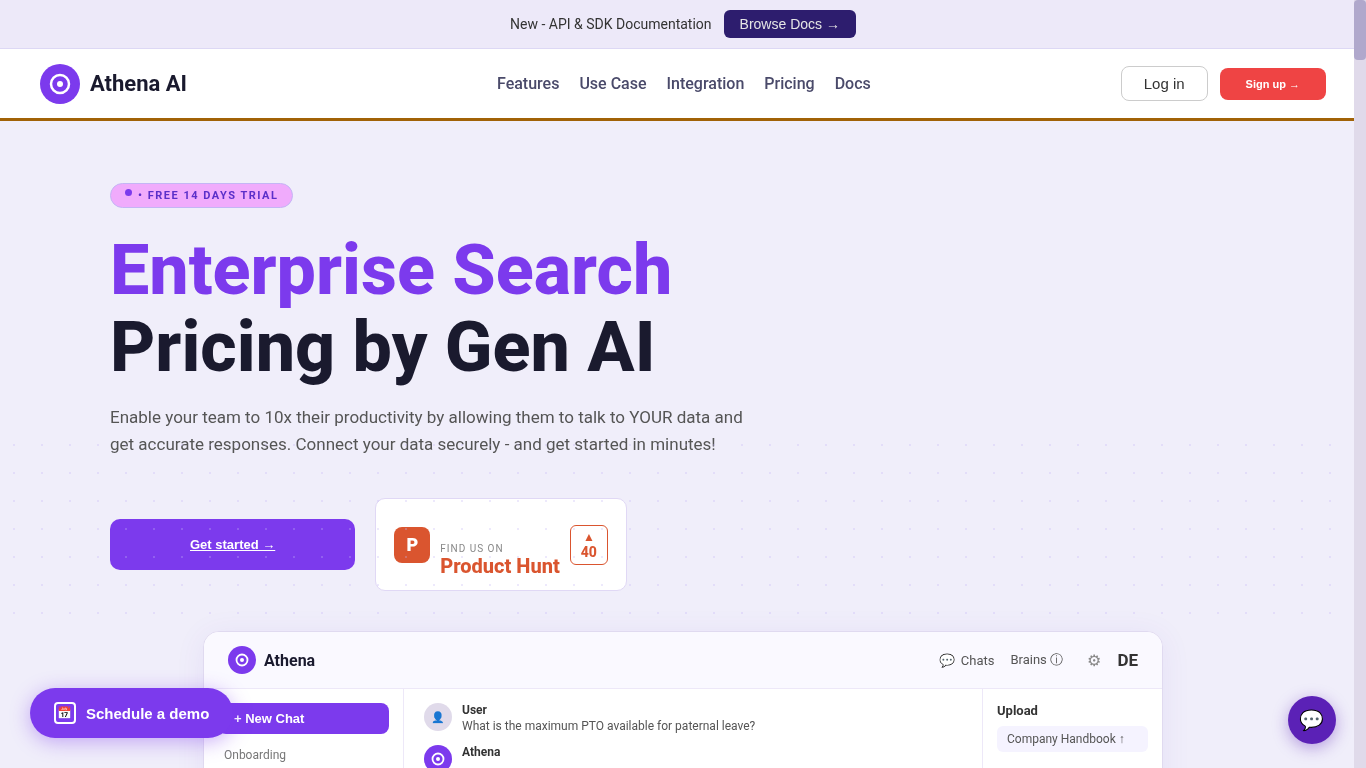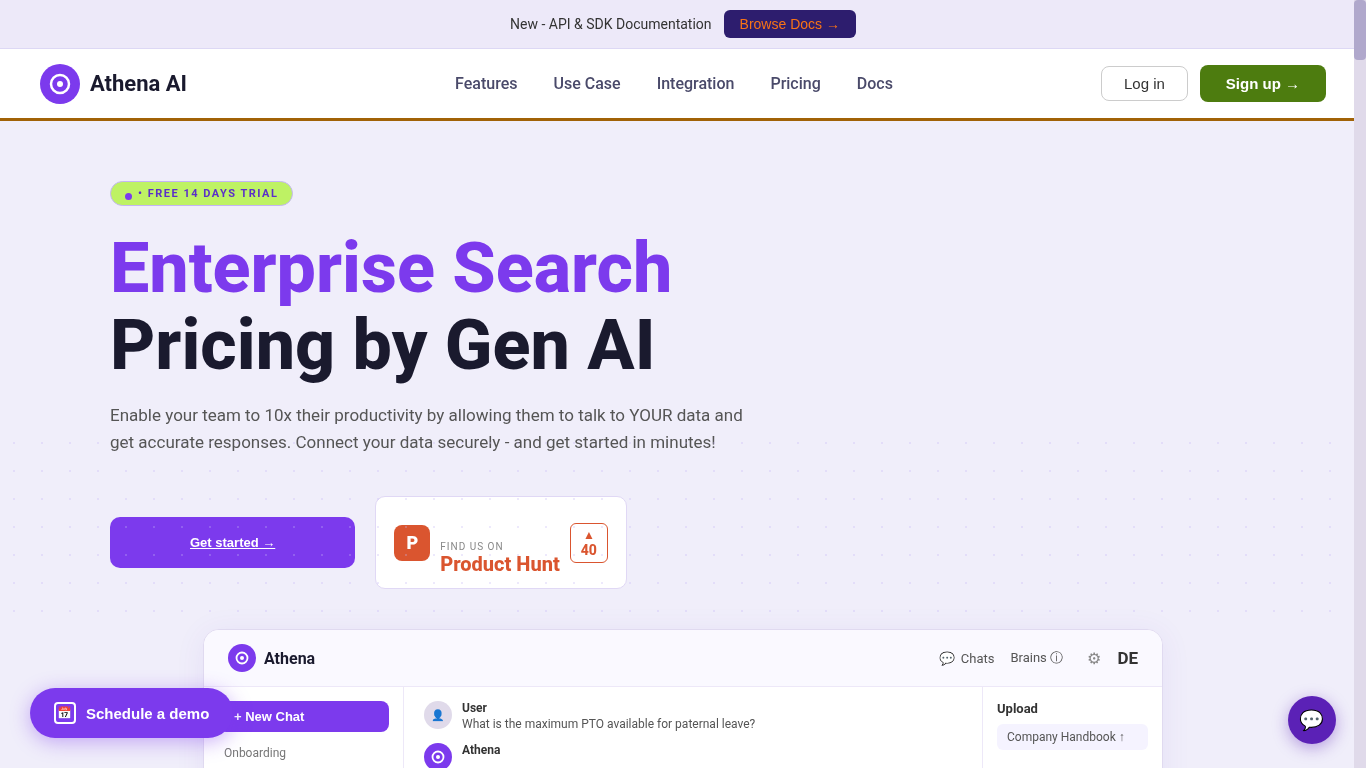--- a/index.html
+++ b/index.html
@@ -13,21 +13,21 @@
       font-size: 14px;
       color: #333;
       display: flex;
       align-items: center;
       justify-content: center;
       gap: 12px;
       border-bottom: 1px solid #ddd8f5;
     }
     .top-banner .browse-btn {
       background: #2d1d6e;
-      color: #f97316;
+      color: #e5e5e5;
       border: none;
       border-radius: 6px;
       padding: 6px 16px;
       font-size: 14px;
       cursor: pointer;
       display: flex;
       align-items: center;
       gap: 6px;
       text-align: center;
     }
@@ -75,21 +75,21 @@
       border-radius: 50%;
       background: #7c3aed;
       display: flex;
       align-items: center;
       justify-content: center;
       color: #fff;
       font-size: 18px;
     }
     .nav-links {
       display: flex;
-      gap: 36px;
+      gap: 20px;
       flex: 1;
       justify-content: center;
       text-align: right;
     }
     .nav-links a {
       text-decoration: none;
       color: #4a4a6a;
       font-size: 16px;
       font-weight: 500;
       cursor: pointer;
@@ -103,44 +103,44 @@
       background: #fff;
       border: 1.5px solid #ccc;
       border-radius: 8px;
       padding: 8px 22px;
       font-size: 15px;
       cursor: pointer;
       color: #333;
       font-weight: 500;
     }
     .signup-btn {
-      background: #4d7c0f;
+      background: #ef4444;
       border: none;
       border-radius: 8px;
       padding: 10px 26px;
-      font-size: 15px;
+      font-size: 11px;
       cursor: pointer;
       color: #fff;
       font-weight: 600;
       display: flex;
       align-items: center;
       gap: 8px;
     }
 
     
     .hero {
       padding: 60px 110px 40px 110px;
       background: #f0eefa;
       position: relative;
     }
     .trial-badge {
       display: inline-flex;
-      align-items: flex-end;
+      align-items: flex-start;
       gap: 6px;
-      background: #bef264;
+      background: #f0abfc;
       border: 1.5px solid #c4b5f5;
       border-radius: 20px;
       padding: 5px 14px;
       font-size: 11px;
       font-weight: 700;
       letter-spacing: 1.5px;
       color: #5b2fc9;
       text-transform: uppercase;
       margin-bottom: 24px;
     }

